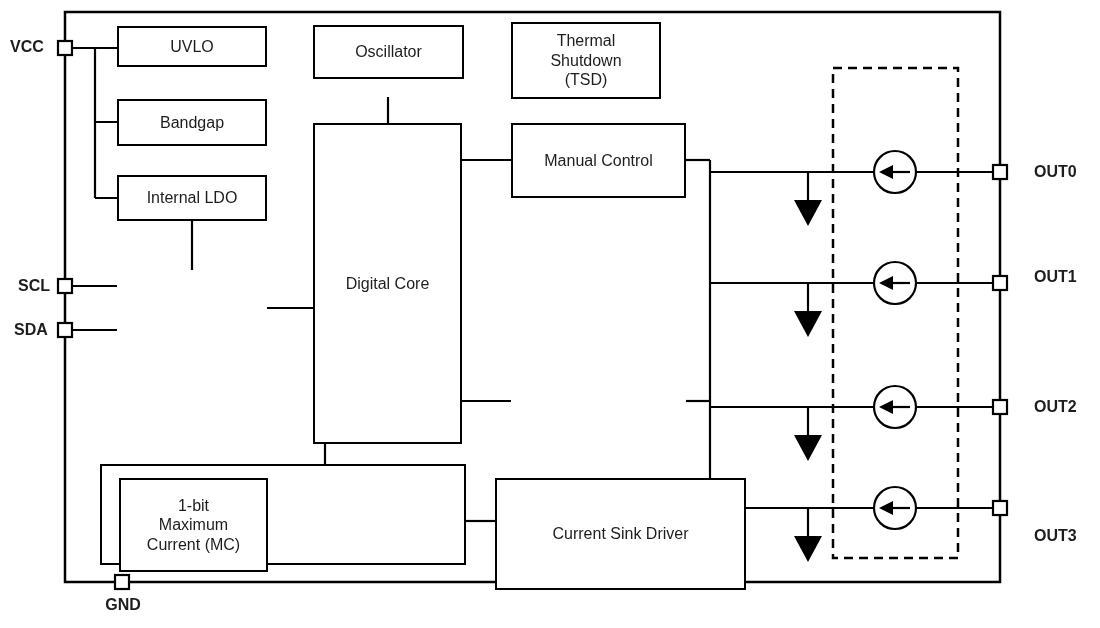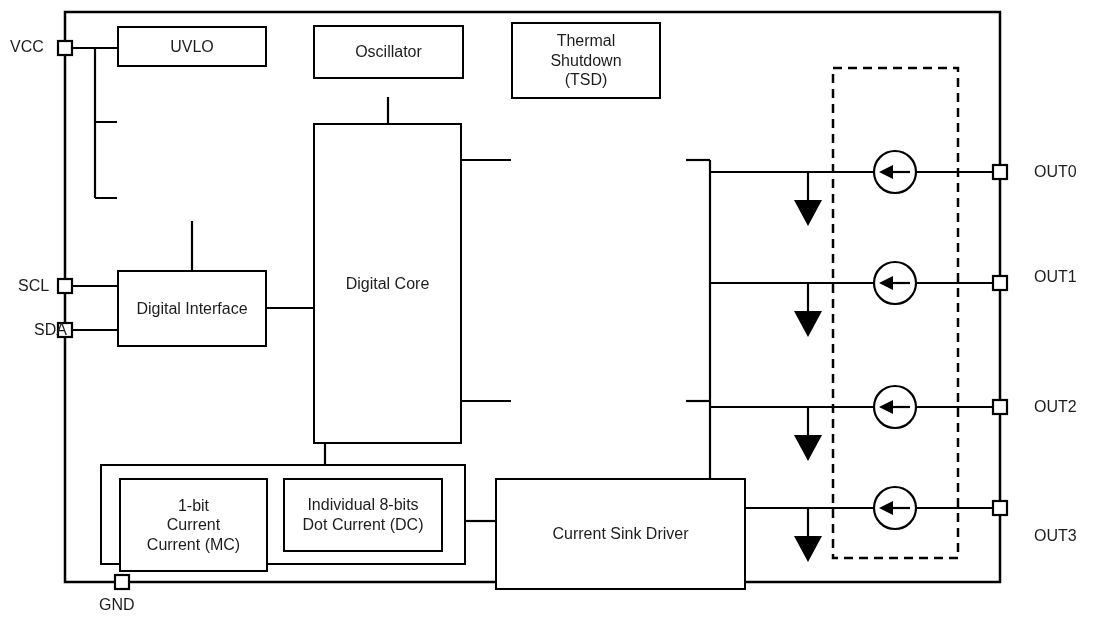--- a/index.html
+++ b/index.html
@@ -28,22 +28,23 @@
   .group-box {
     position: absolute;
     box-sizing: border-box;
     background: #ffffff;
     border: 2px solid #000000;
   }
   .pin-label {
     position: absolute;
     font-size: 16px;
     white-space: nowrap;
+    font-weight: bold;
   }
-  .pin-label.centered { }
+  .pin-label.centered { text-align: center; }
 </style>
 </head>
 <body>
 
 <div class="canvas">
 
   <svg class="wires" width="1100" height="628" viewBox="0 0 1100 628">
 
     <rect x="65" y="12" width="935" height="570" fill="none" stroke="#000" stroke-width="2.5"></rect>
 
@@ -113,67 +114,67 @@
     <rect x="993" y="165" width="14" height="14" fill="#fff" stroke="#000" stroke-width="2.2"></rect>
     <rect x="993" y="276" width="14" height="14" fill="#fff" stroke="#000" stroke-width="2.2"></rect>
     <rect x="993" y="400" width="14" height="14" fill="#fff" stroke="#000" stroke-width="2.2"></rect>
     <rect x="993" y="501" width="14" height="14" fill="#fff" stroke="#000" stroke-width="2.2"></rect>
   </svg>
 
   <div class="block" style="left:117px;top:26px;width:150px;height:41px">
     <span>UVLO</span>
   </div>
 
+  <div class="block" style="left:117px;top:99px;width:150px;height:47px">
+    <span>Bandgap</span>
+  </div>
 
+  <div class="block" style="left:117px;top:175px;width:150px;height:46px">
+    <span>Internal LDO</span>
+  </div>
 
-  <div class="block" style="left:117px;top:270px;width:150px;height:77px">
-    <span>Digital Interface</span>
-  </div>
 
   <div class="block" style="left:313px;top:25px;width:151px;height:54px">
     <span>Oscillator</span>
   </div>
 
   <div class="block" style="left:313px;top:123px;width:149px;height:321px">
     <span>Digital Core</span>
   </div>
 
   <div class="block" style="left:511px;top:22px;width:150px;height:77px">
     <div>
       <div>Thermal</div>
       <div>Shutdown</div>
       <div>(TSD)</div>
     </div>
   </div>
 
+  <div class="block" style="left:511px;top:123px;width:175px;height:75px">
+    <span>Manual Control</span>
+  </div>
 
 
   <div class="group-box" style="left:100px;top:464px;width:366px;height:101px"></div>
 
   <div class="block" style="left:119px;top:478px;width:149px;height:94px">
     <div>
       <div>1-bit</div>
-      <div>Current</div>
+      <div>Maximum</div>
       <div>Current (MC)</div>
     </div>
   </div>
 
-  <div class="block" style="left:283px;top:478px;width:160px;height:74px">
-    <div>
-      <div>Individual 8-bits</div>
-      <div>Dot Current (DC)</div>
-    </div>
-  </div>
 
   <div class="block" style="left:495px;top:478px;width:251px;height:112px">
     <span>Current Sink Driver</span>
   </div>
 
   <div class="pin-label" style="left:10px;top:38px">VCC</div>
   <div class="pin-label" style="left:18px;top:277px">SCL</div>
-  <div class="pin-label" style="left:34px;top:321px">SDA</div>
+  <div class="pin-label" style="left:14px;top:321px">SDA</div>
   <div class="pin-label centered" style="left:99px;top:596px;width:48px">GND</div>
   <div class="pin-label" style="left:1034px;top:163px">OUT0</div>
   <div class="pin-label" style="left:1034px;top:268px">OUT1</div>
   <div class="pin-label" style="left:1034px;top:398px">OUT2</div>
   <div class="pin-label" style="left:1034px;top:527px">OUT3</div>
 
 </div>
 
 </body></html>

